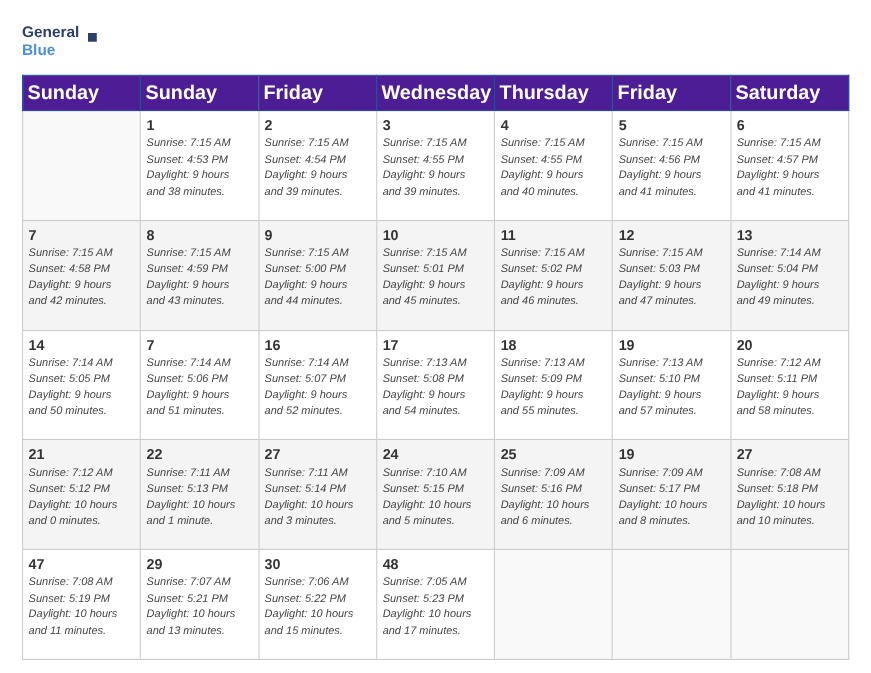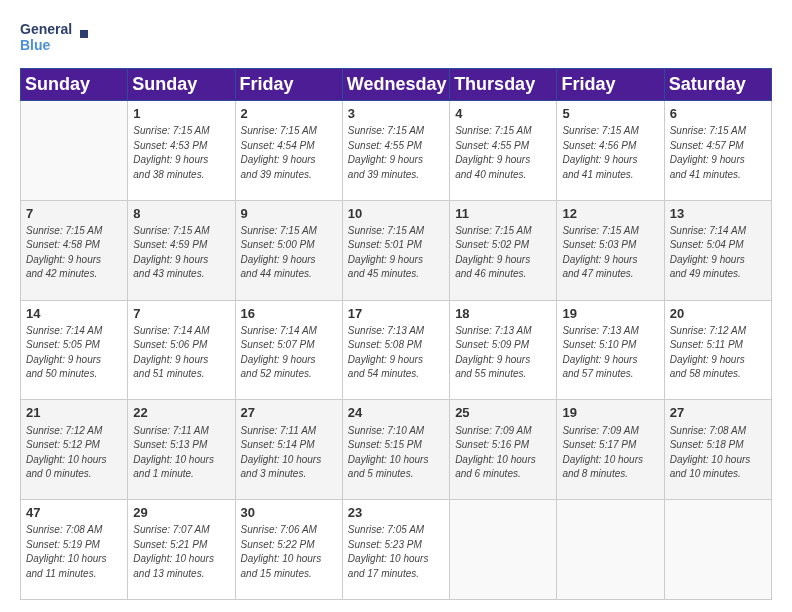--- a/index.html
+++ b/index.html
@@ -248,21 +248,21 @@
           </td>
           <td>
             <span class="day-number">29</span>
             <div class="day-info">Sunrise: 7:07 AM<br>Sunset: 5:21 PM<br>Daylight: 10 hours<br>and 13 minutes.</div>
           </td>
           <td>
             <span class="day-number">30</span>
             <div class="day-info">Sunrise: 7:06 AM<br>Sunset: 5:22 PM<br>Daylight: 10 hours<br>and 15 minutes.</div>
           </td>
           <td>
-            <span class="day-number">23</span>
+            <span class="day-number">48</span>
             <div class="day-info">Sunrise: 7:05 AM<br>Sunset: 5:23 PM<br>Daylight: 10 hours<br>and 17 minutes.</div>
           </td>
           <td class="empty"></td>
           <td class="empty"></td>
           <td class="empty"></td>
         </tr>
       </tbody>
   </table>
 </div>
 

